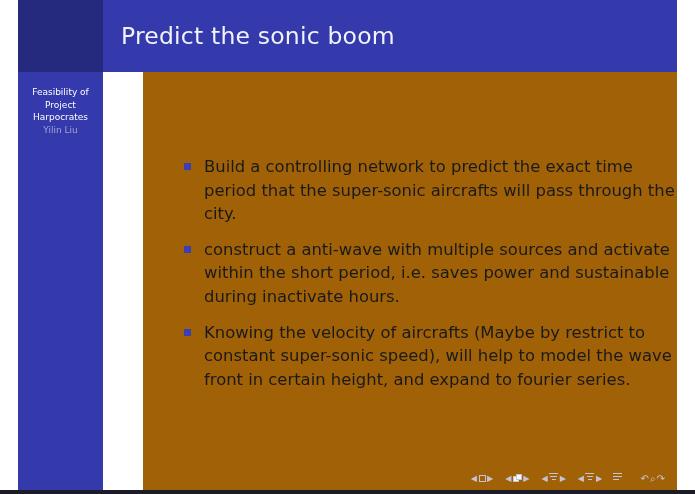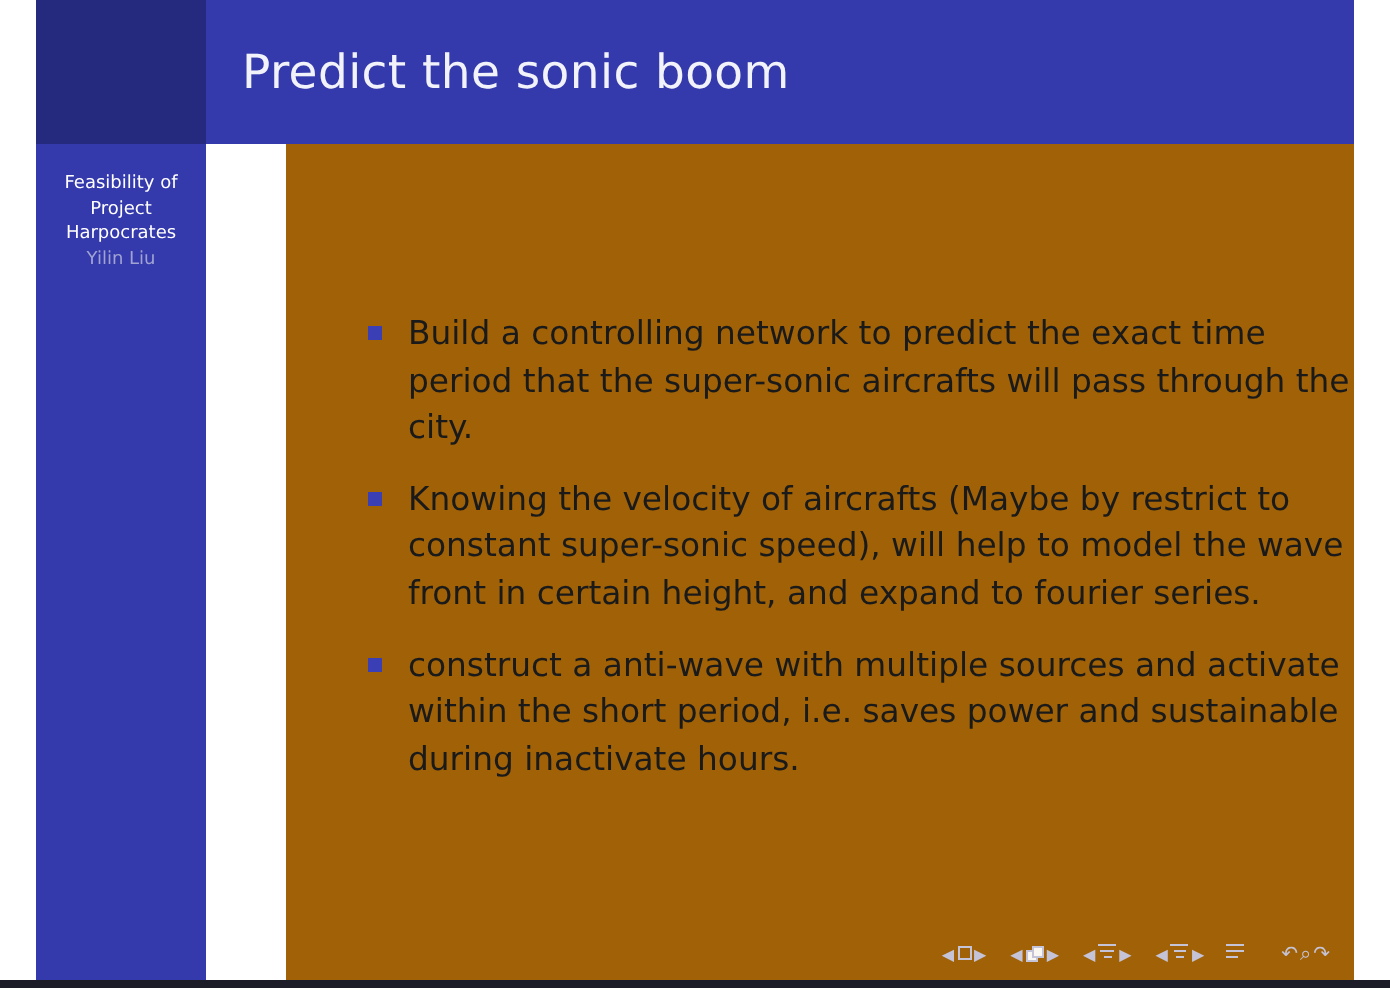--- a/index.html
+++ b/index.html
@@ -261,25 +261,25 @@
     </div>
 
     <div class="body-area">
       <ul class="bullet-list">
         <li class="bullet-item">
           <span class="bullet-marker"></span>
           <span>Build a controlling network to predict the exact time period that the super-sonic aircrafts will pass through the city.</span>
         </li>
         <li class="bullet-item">
           <span class="bullet-marker"></span>
-          <span>Knowing the velocity of aircrafts (Maybe by restrict to constant super-sonic speed), will help to model the wave front in certain height, and expand to fourier series.</span>
+          <span>construct a anti-wave with multiple sources and activate within the short period, i.e. saves power and sustainable during inactivate hours.</span>
         </li>
         <li class="bullet-item">
           <span class="bullet-marker"></span>
-          <span>construct a anti-wave with multiple sources and activate within the short period, i.e. saves power and sustainable during inactivate hours.</span>
+          <span>Knowing the velocity of aircrafts (Maybe by restrict to constant super-sonic speed), will help to model the wave front in certain height, and expand to fourier series.</span>
         </li>
       </ul>
 
       <div class="nav-symbols">
 
         <span class="nav-group">
           <span class="nav-arrow">◀</span>
           <span class="nav-glyph"><span class="sq-outline"></span></span>
           <span class="nav-arrow">▶</span>
         </span>

